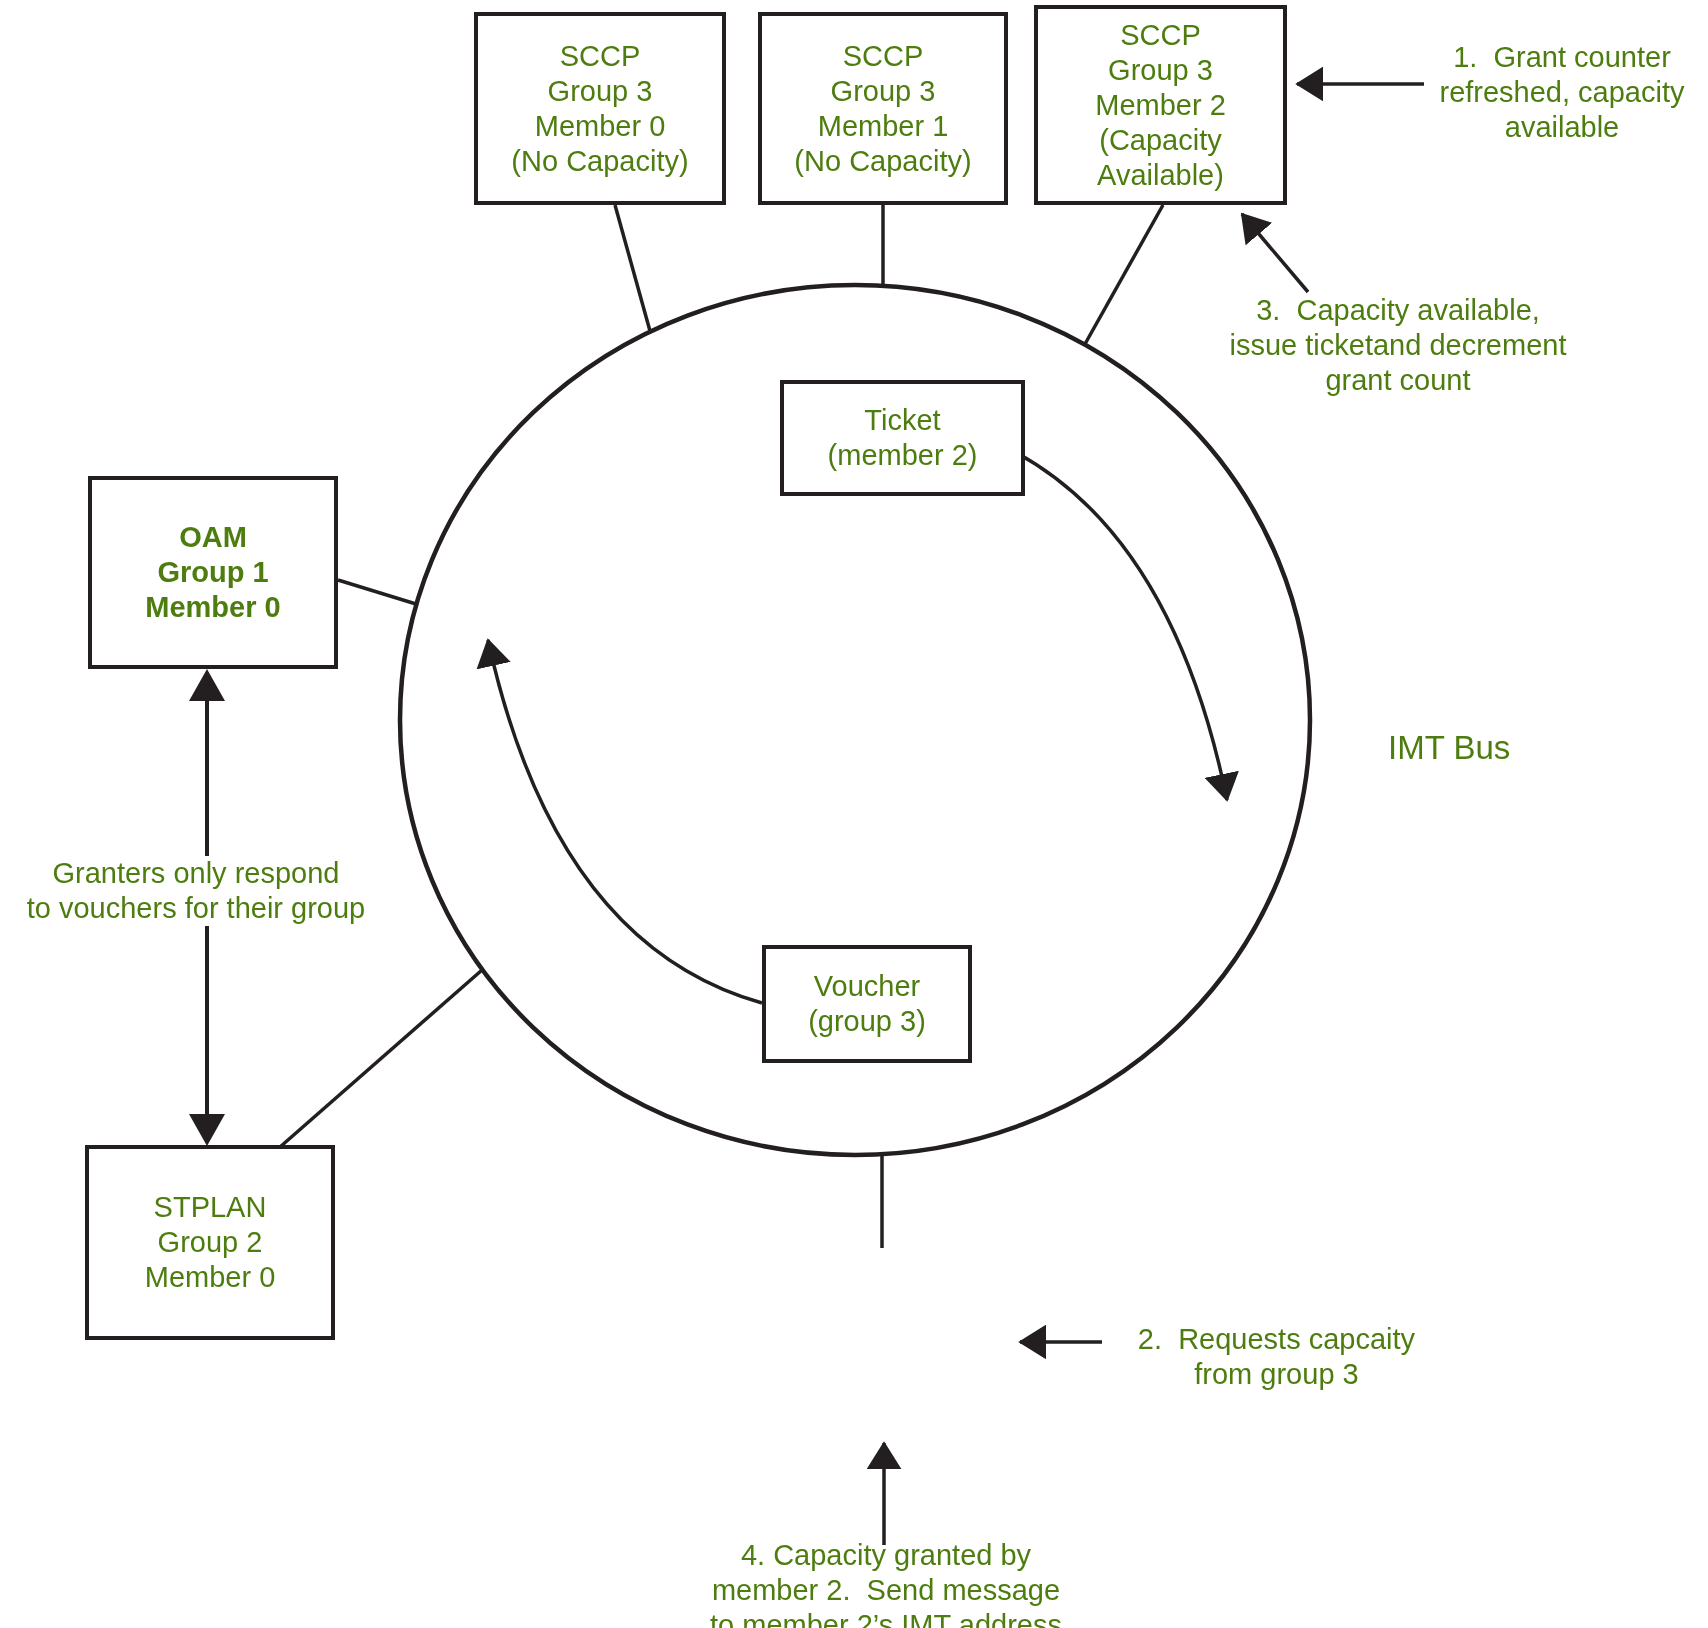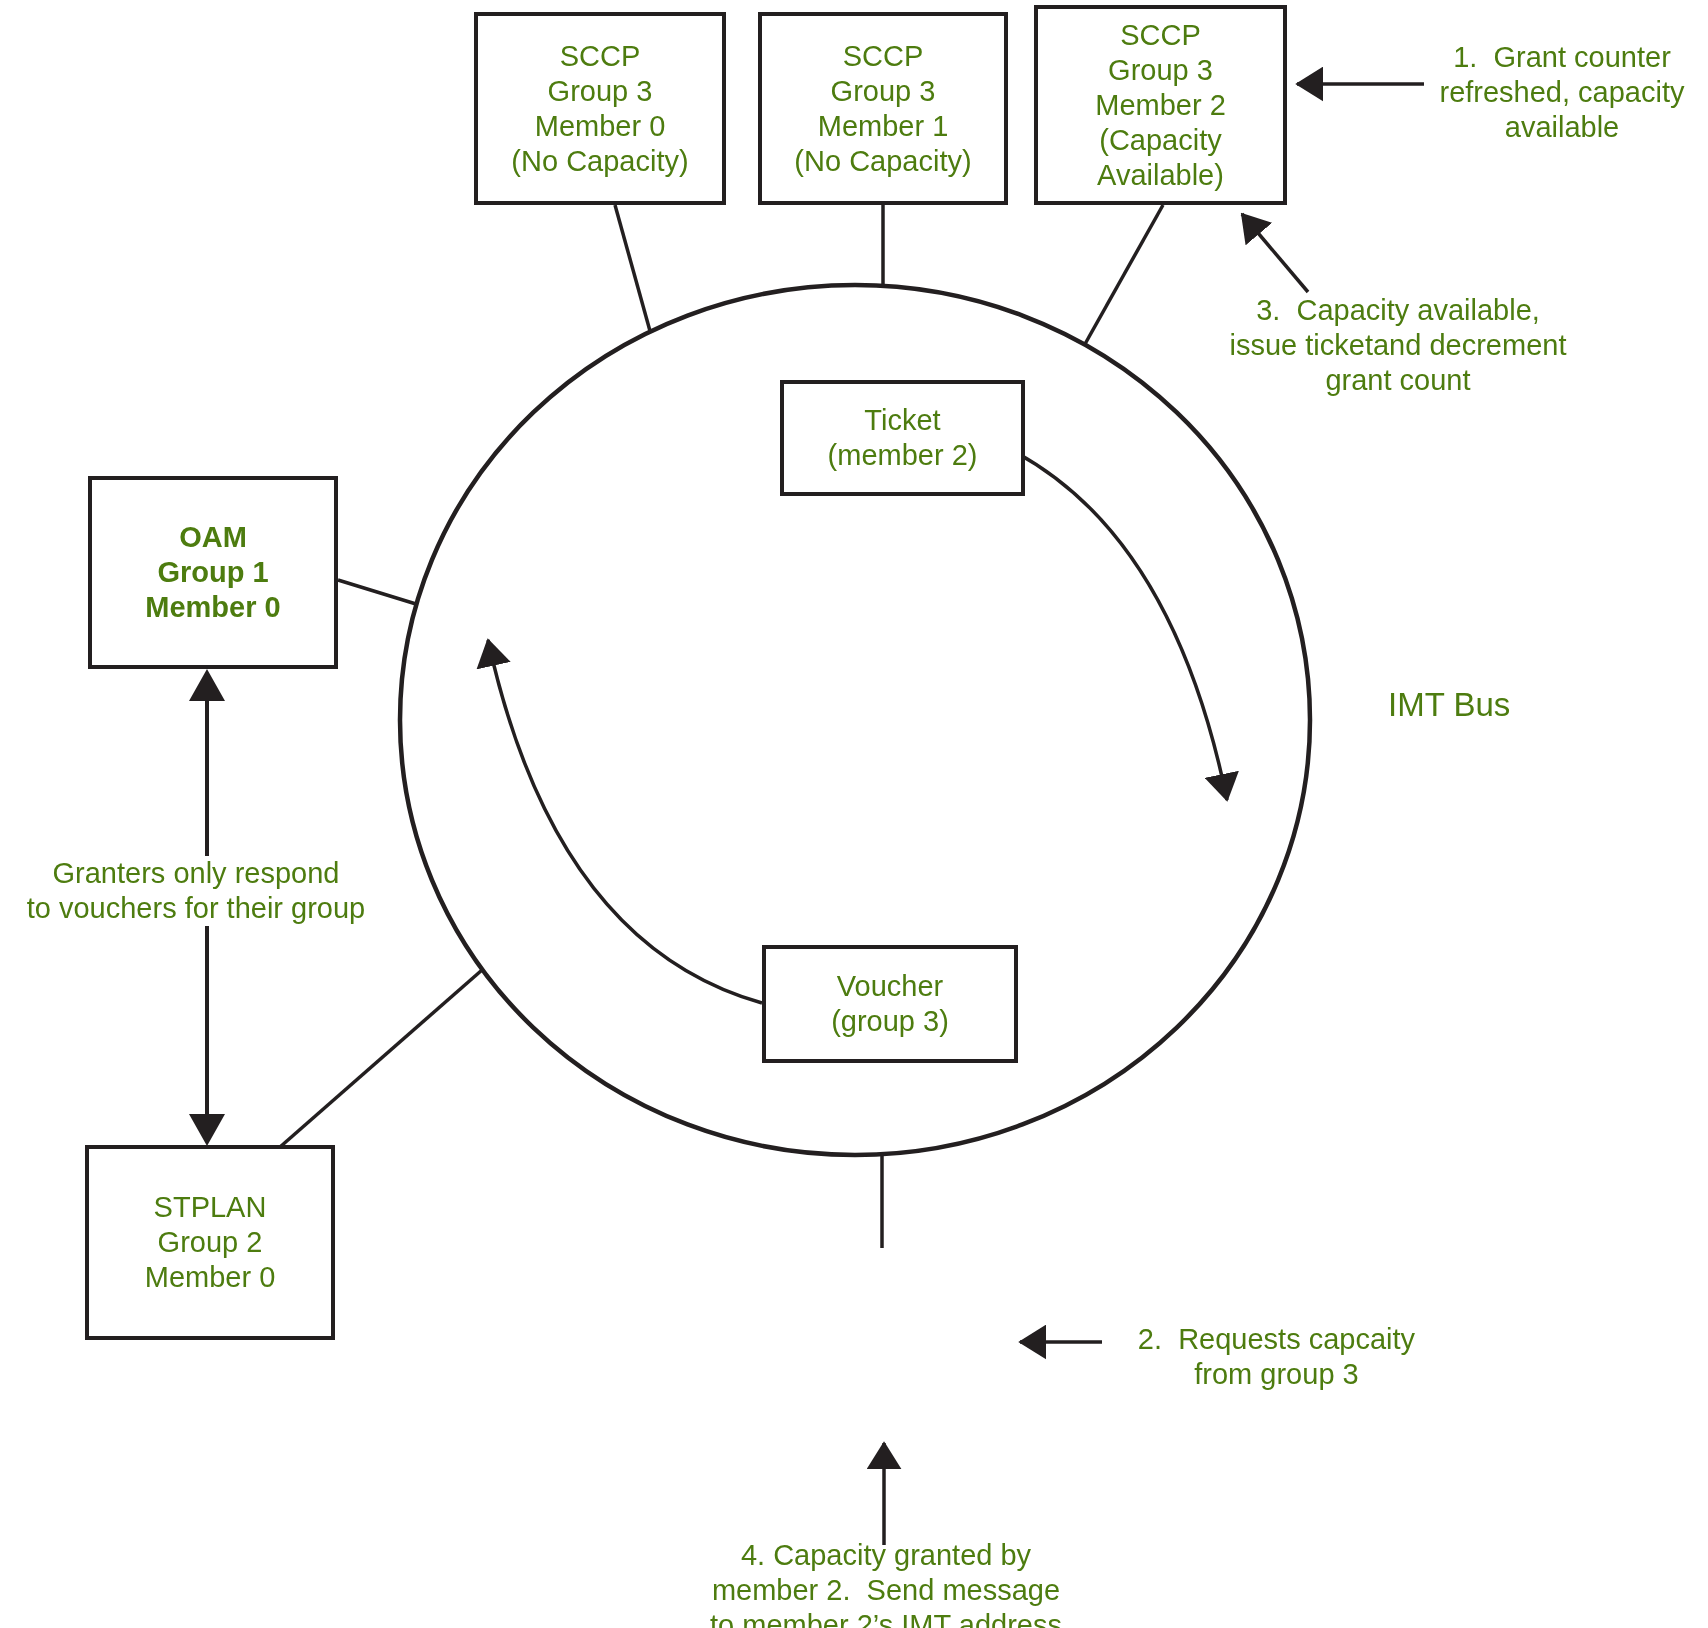--- a/index.html
+++ b/index.html
@@ -18,21 +18,21 @@
     display:flex;align-items:center;justify-content:center;
     text-align:center;white-space:pre-wrap;
     font-size:29px;line-height:35px;
   }
   .note{
     position:absolute;text-align:center;white-space:pre-wrap;
     font-size:29px;line-height:35px;
   }
   .note.on-line{background:#ffffff;}
   .bus-label{
-    position:absolute;font-size:33px;white-space:pre;
+    position:absolute;font-size:33px;white-space:pre;margin-top:43px;
   }
 </style>
 </head>
 <body>
 
 <div id="canvas">
 
   <svg id="wires" viewBox="0 0 1708 1628" xmlns="http://www.w3.org/2000/svg">
     <defs>
       <marker id="ah" viewBox="0 0 8 10" refX="7.5" refY="5" markerWidth="8" markerHeight="10" orient="auto">
@@ -78,21 +78,21 @@
 
   <div class="box" style="left:88px;top:476px;width:250px;height:193px;font-weight:bold;">OAM
 Group 1
 Member 0</div>
   <div class="box" style="left:85px;top:1145px;width:250px;height:195px;">STPLAN
 Group 2
 Member 0</div>
 
   <div class="box" style="left:748px;top:380px;width:245px;height:116px;margin-left:32px;">Ticket
 (member 2)</div>
-  <div class="box" style="left:762px;top:945px;width:256px;height:118px;">Voucher
+  <div class="box" style="left:762px;top:945px;width:210px;height:118px;">Voucher
 (group 3)</div>
 
 
   <div class="bus-label" style="left:1388px;top:686px;">IMT Bus</div>
 
   <div class="note on-line" style="left:2px;top:856px;width:388px;">Granters only respond
 to vouchers for their group</div>
 
   <div class="note" style="left:1412px;top:40px;width:300px;">1.  Grant counter
 refreshed, capacity

